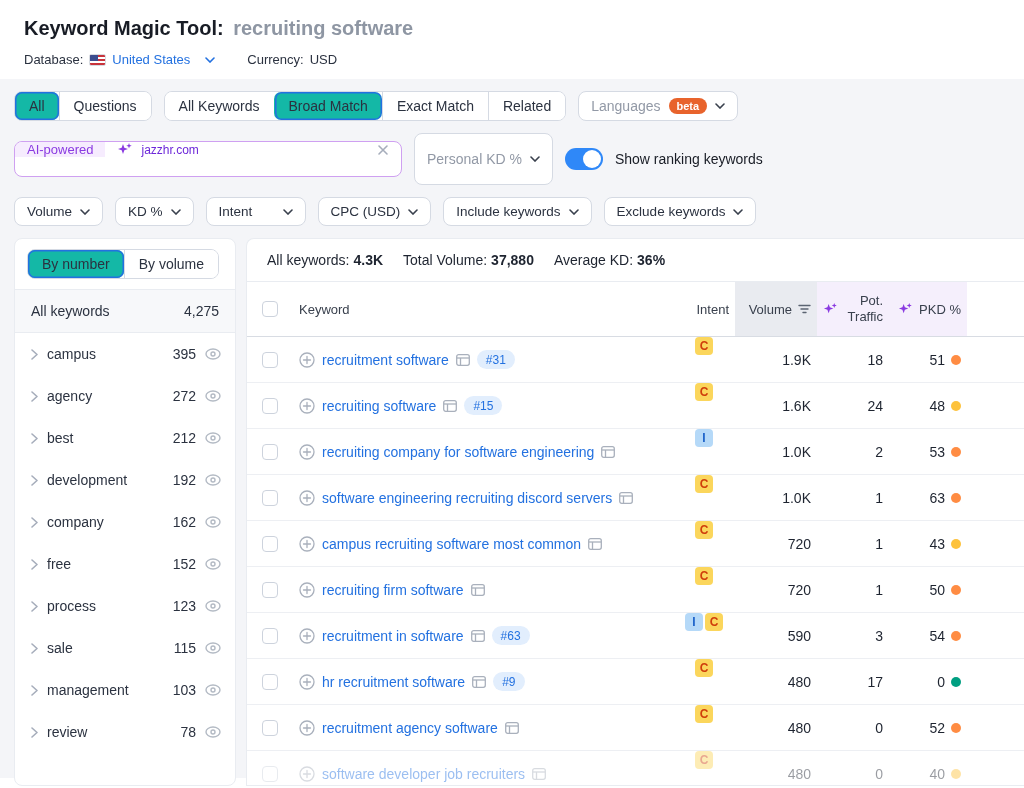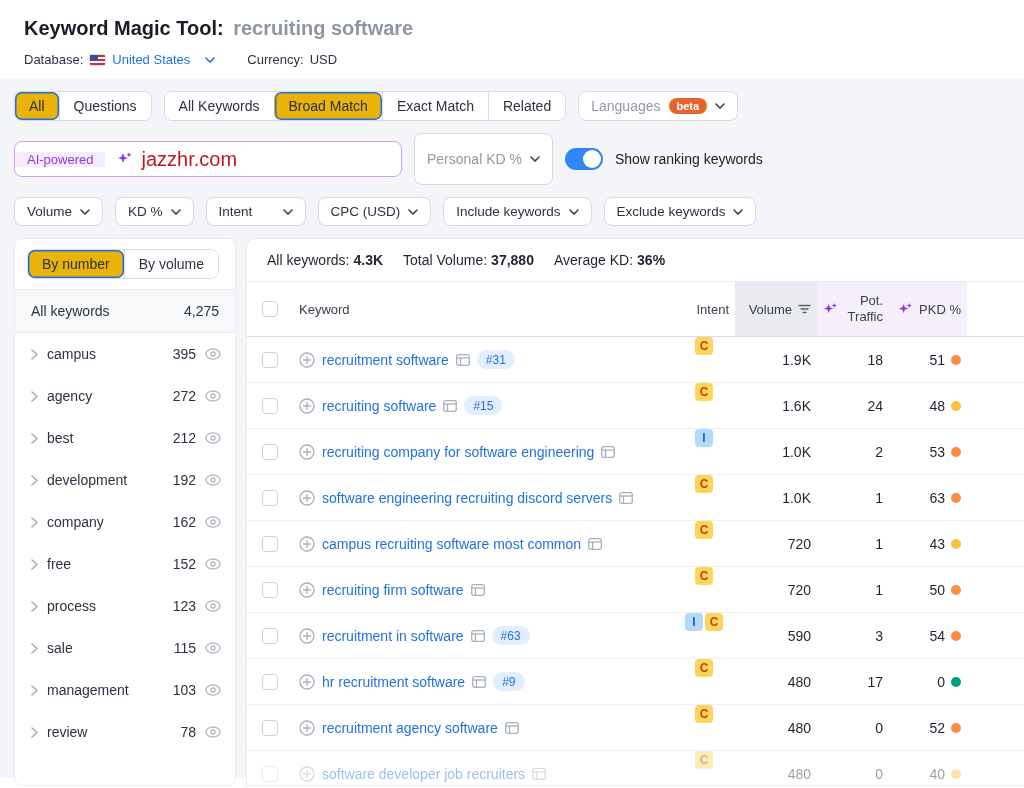--- a/index.html
+++ b/index.html
@@ -15,30 +15,30 @@
     background:repeating-linear-gradient(#c8333b 0 2px,#fff 2px 4px); border:0.5px solid #d8dce2;}
   .flag::after{content:"";position:absolute;left:0;top:0;width:8px;height:6px;background:#3c4d8f;}
   .cur { margin-left:26px; }
   .content { background:#f4f5f8; padding:12px 0 0 14px; height:calc(788px - 89px); }
   .row { display:flex; align-items:center; gap:12px; margin-bottom:12px; }
   .seg { display:inline-flex; background:#fff; border:1px solid #d5dae3; border-radius:8px; }
   .seg .sg { padding:6px 14px; font-size:14px; color:#2b3240; background:#fff; border:none;
     border-left:1px solid #d5dae3; cursor:pointer; font-family:inherit; white-space:nowrap; }
   .seg .sg:first-child { border-left:none; border-radius:7px 0 0 7px; }
   .seg .sg:last-child { border-radius:0 7px 7px 0; }
-  .seg .sg.sel { background:#eab308; box-shadow:inset 0 0 0 1.5px #2371e0; border-radius:7px; border-left-color:transparent; }
+  .seg .sg.sel { background:#14b8a6; box-shadow:inset 0 0 0 1.5px #2371e0; border-radius:7px; border-left-color:transparent; }
   .btnpill { display:inline-flex; align-items:center; gap:8px; background:#fff; border:1px solid #d5dae3;
     border-radius:8px; padding:6px 12px; font-size:14px; color:#2b3240; cursor:pointer; font-family:inherit; }
   .btnpill.grey { color:#9299a6;text-align:center; }
   .beta { background:#e8632c; color:#fff; font-size:11px; font-weight:700; padding:2px 8px; border-radius:9px; }
-  .aibox { display:flex; align-items:center; border:1.5px solid #cfa0f1; border-radius:8px; overflow:hidden;
+  .aibox { display:flex; align-items:flex-start; border:1.5px solid #cfa0f1; border-radius:8px; overflow:hidden;
     background:#fff; width:388px; height:36px; }
   .ailabel { background:#f6ecfe; color:#8a3ae1; font-size:13px; display:flex; align-items:center; padding:0 12px; white-space:nowrap; }
   .aiinput { display:flex; align-items:center; gap:8px; padding:0 12px; flex:1; }
-  .aiinput input { border:none; outline:none; font-size:20px; color:#b91c1c; flex:1; font-family:inherit; background:transparent; }
+  .aiinput input { border:none; outline:none; font-size:12px; color:#6d28d9; flex:1; font-family:inherit; background:transparent; }
   .kdbtn { height:52px; }
   .toggle { width:38px; height:22px; border-radius:11px; background:#2f88f8; position:relative; cursor:pointer; flex:none; }
   .toggle .knob { position:absolute; right:2px; top:2px; width:18px; height:18px; border-radius:50%; background:#fff; }
   .toglbl { font-size:14px; color:#181c25; }
   .filters .btnpill { font-size:13.5px; padding:6px 12px; }
   .filters .wide { min-width:100px; justify-content:space-between; }
   .main { display:flex; gap:10px; align-items:stretch; height:548px; }
   .sidecard { width:222px; flex:none; background:#fff; border:1px solid #e9ecf1; border-radius:8px; overflow:hidden; }
   .side-tabs-wrap { padding:10px 12px; }
   .allrow { background:#f7f8fa; border-top:1px solid #e9ecf1; border-bottom:1px solid #e9ecf1;

